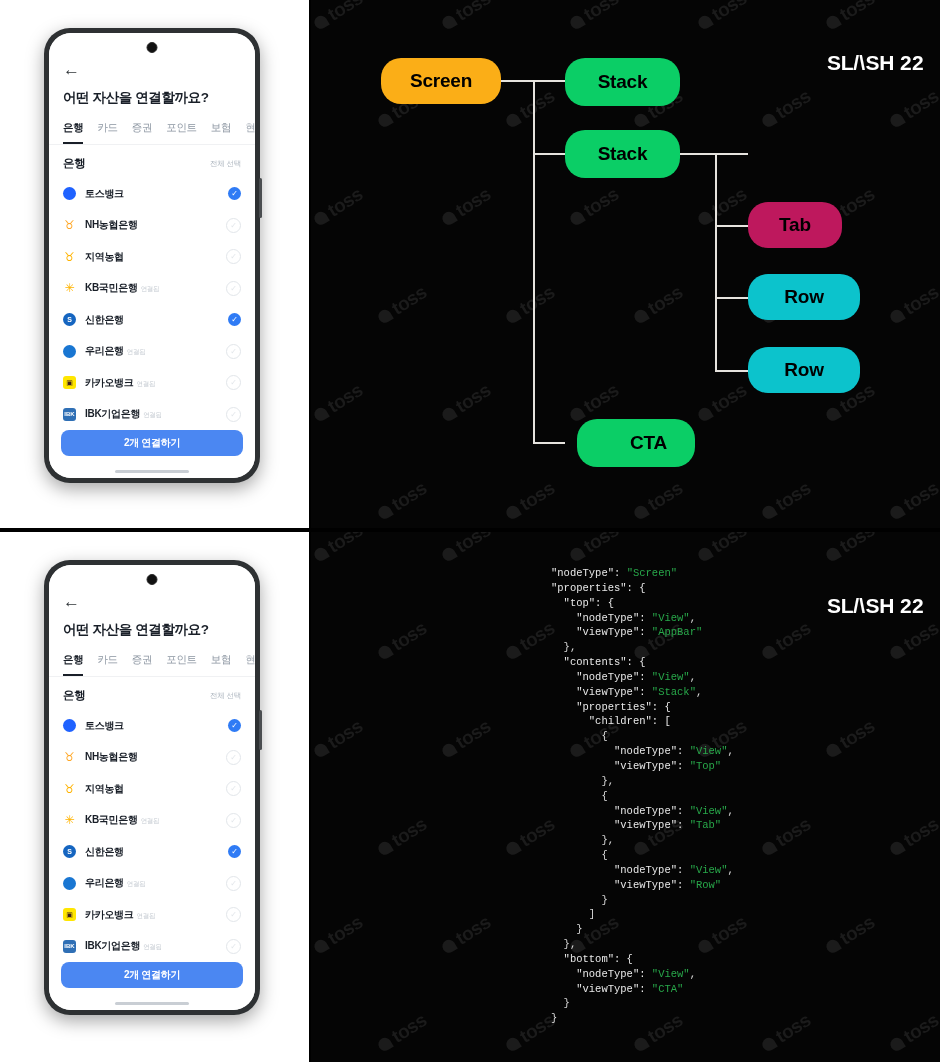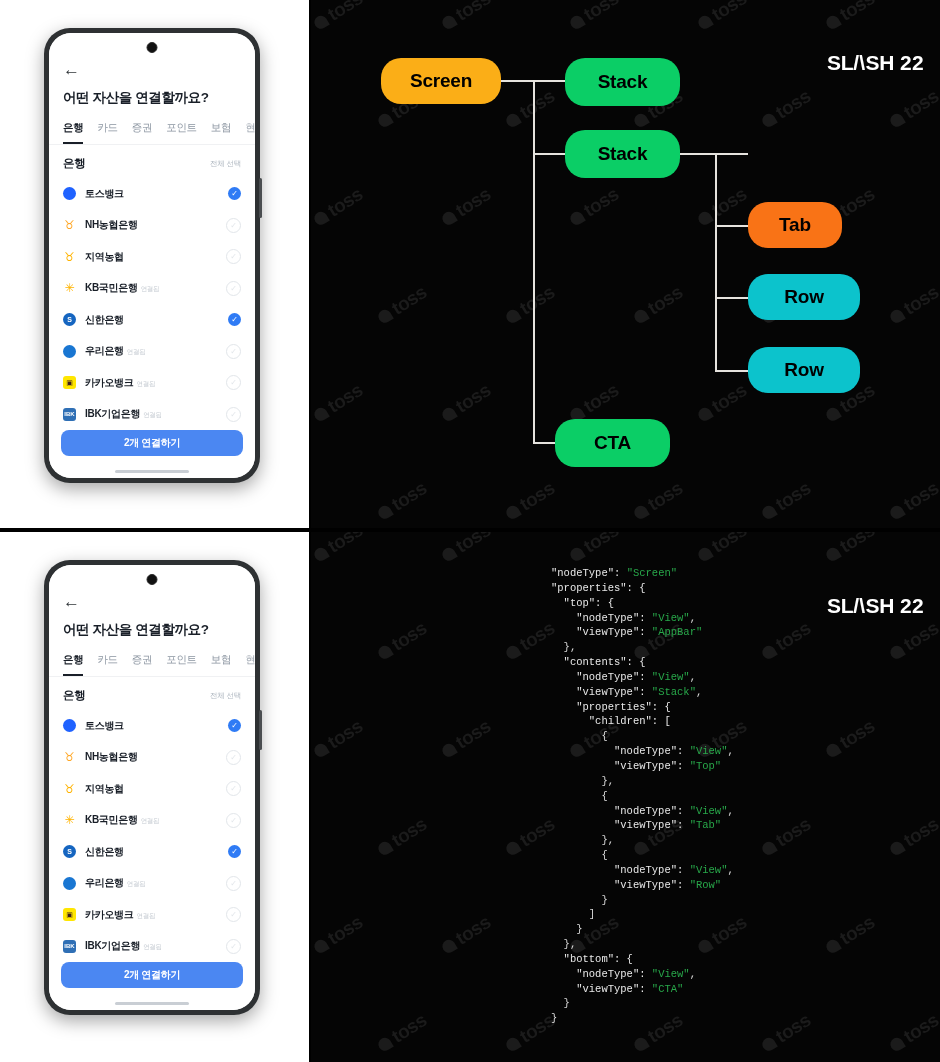--- a/index.html
+++ b/index.html
@@ -380,22 +380,22 @@
       <div class="line" style="left:222px;top:153px;width:32px;height:2px;"></div>
       <div class="line" style="left:222px;top:442px;width:32px;height:2px;"></div>
       <div class="line" style="left:369px;top:153px;width:68px;height:2px;"></div>
       <div class="line" style="left:404px;top:153px;width:2px;height:218px;"></div>
       <div class="line" style="left:404px;top:225px;width:33px;height:2px;"></div>
       <div class="line" style="left:404px;top:297px;width:33px;height:2px;"></div>
       <div class="line" style="left:404px;top:370px;width:33px;height:2px;"></div>
     <div class="node" style="left: 70px; top: 58px; width: 120px; height: 46px; background: rgb(251, 174, 23); font-size: 19px;">Screen</div>
         <div class="node" style="left: 254px; top: 58px; width: 115px; height: 48px; background: rgb(11, 206, 102); font-size: 19px;">Stack</div>
         <div class="node" style="left: 254px; top: 130px; width: 115px; height: 48px; background: rgb(11, 206, 102); font-size: 19px;">Stack</div>
-        <div class="node" style="left: 244px; top: 419px; width: 115px; height: 48px; background: rgb(11, 206, 102); font-size: 19px;">CTA</div>
-        <div class="node" style="left: 437px; top: 202px; width: 94px; height: 46px; background: #f97316; font-size: 19px;">Tab</div>
+        <div class="node" style="left: 266px; top: 419px; width: 93px; height: 48px; background: rgb(11, 206, 102); font-size: 19px; padding-left: 25px;">CTA</div>
+        <div class="node" style="left: 437px; top: 202px; width: 94px; height: 46px; background: #be185d; font-size: 19px;">Tab</div>
         <div class="node" style="left: 437px; top: 274px; width: 112px; height: 46px; background: rgb(12, 195, 204); font-size: 19px;">Row</div>
         <div class="node" style="left: 437px; top: 347px; width: 112px; height: 46px; background: rgb(12, 195, 204); font-size: 19px;">Row</div>
       </div>
   </div>
 
   <div class="quad q-bl">
     <div class="phone" style="left:44px;top:28px;">
       <div class="phone-side-btn"></div>
       <div class="phone-inner">
         <div class="status-strip">

